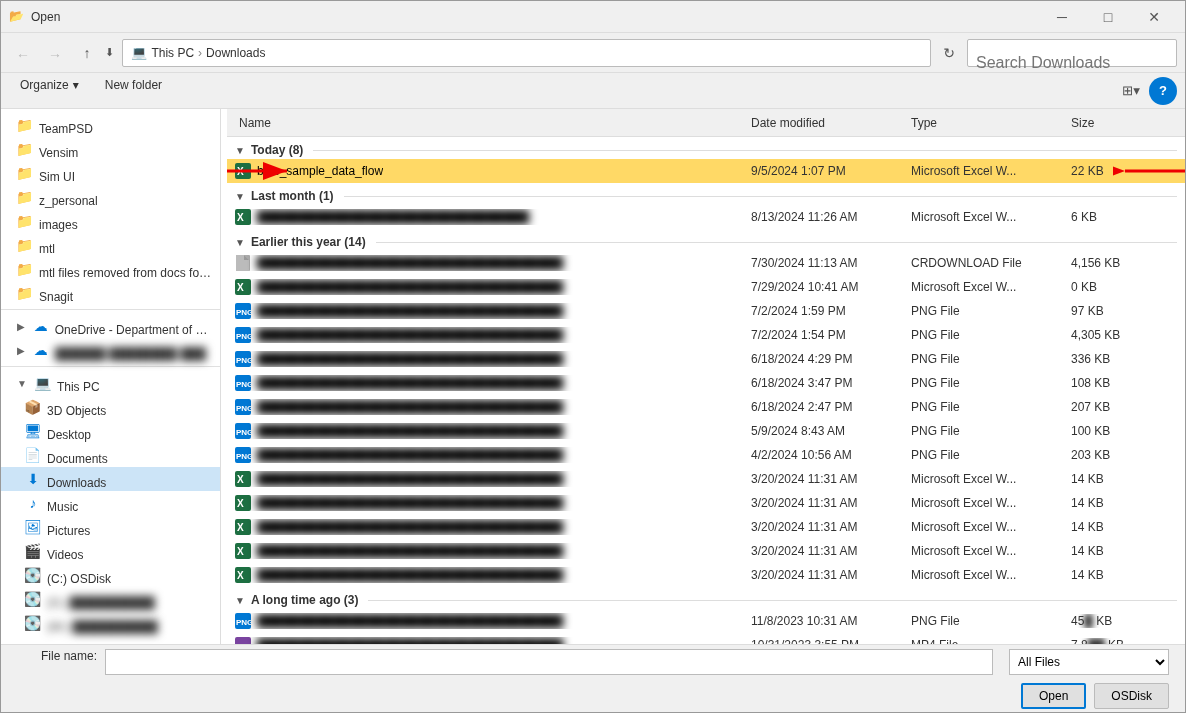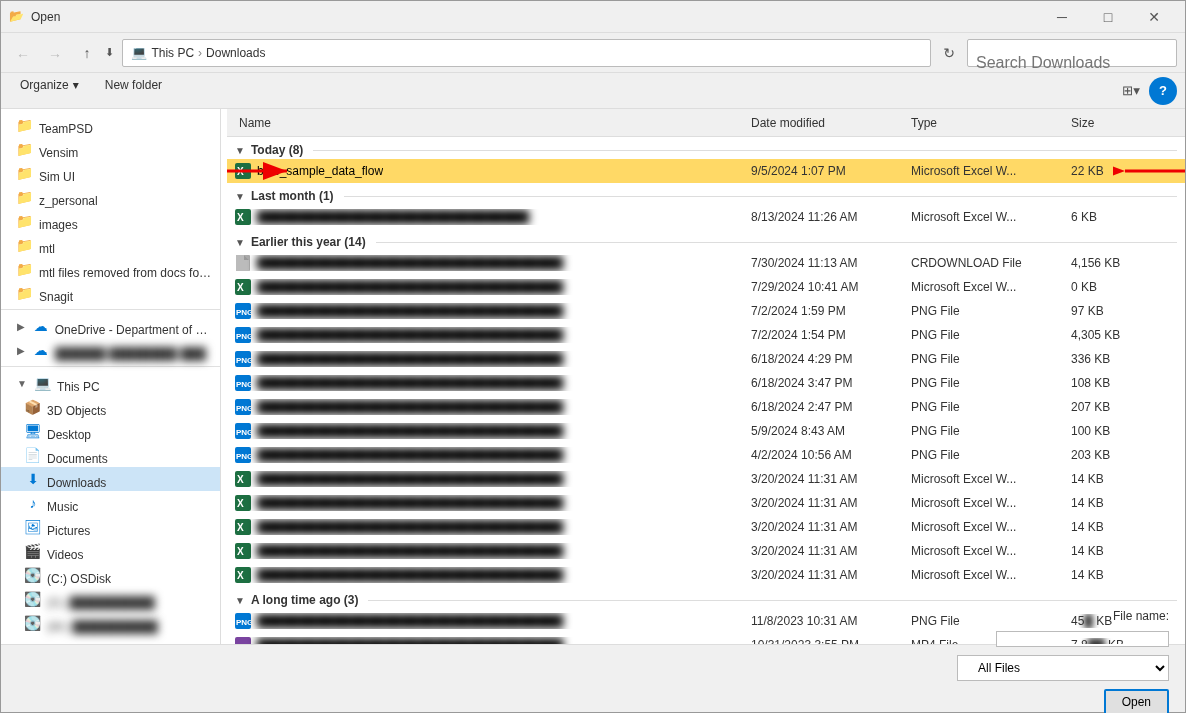--- a/index.html
+++ b/index.html
@@ -70,24 +70,24 @@
     .file-list-scroll::-webkit-scrollbar-thumb { background: #c0c0c0; border: 2px solid #f0f0f0; border-radius: 6px; }
     .sidebar::-webkit-scrollbar { width: 8px; }
     .sidebar::-webkit-scrollbar-track { background: #f0f0f0; }
     .sidebar::-webkit-scrollbar-thumb { background: #c0c0c0; }
 
     
     .resize-handle { width: 6px; background: transparent; cursor: col-resize; flex-shrink: 0; }
 
     
     .footer { height: 68px; background: #f0f0f0; border-top: 1px solid #ddd; display: flex; flex-direction: column; justify-content: center; padding: 8px 16px; gap: 8px; flex-shrink: 0; }
-    .footer-row { display: flex; align-items: flex-end; gap: 8px; flex-direction: column; }
+    .footer-row { display: flex; align-items: flex-start; gap: 8px; }
     .footer-label { font-size: 12px; color: #333; width: 80px; text-align: right; }
     .footer-input { flex: 1; height: 26px; border: 1px solid #bbb; background: #fff; font-size: 12px; padding: 0 8px; }
-    .footer-select { width: 212px; height: 26px; border: 1px solid #bbb; background: #fff; font-size: 12px; padding: 0 16px; }
+    .footer-select { width: 160px; height: 26px; border: 1px solid #bbb; background: #fff; font-size: 12px; padding: 0 4px; }
     .footer-buttons { display: flex; gap: 8px; align-items: center; margin-left: 8px; }
     .footer-btn { height: 26px; padding: 0 16px; border: 1px solid #bbb; background: #e0e0e0; font-size: 12px; cursor: pointer; border-radius: 2px; }
     .footer-btn.primary { background: #e0e0e0; border-color: #999; font-weight: 400; }
 
     .file-list-wrapper { position: relative; flex: 1; overflow: hidden; display: flex; flex-direction: column; }
   </style>
 </head>
 <body>
 
 <div class="window">

